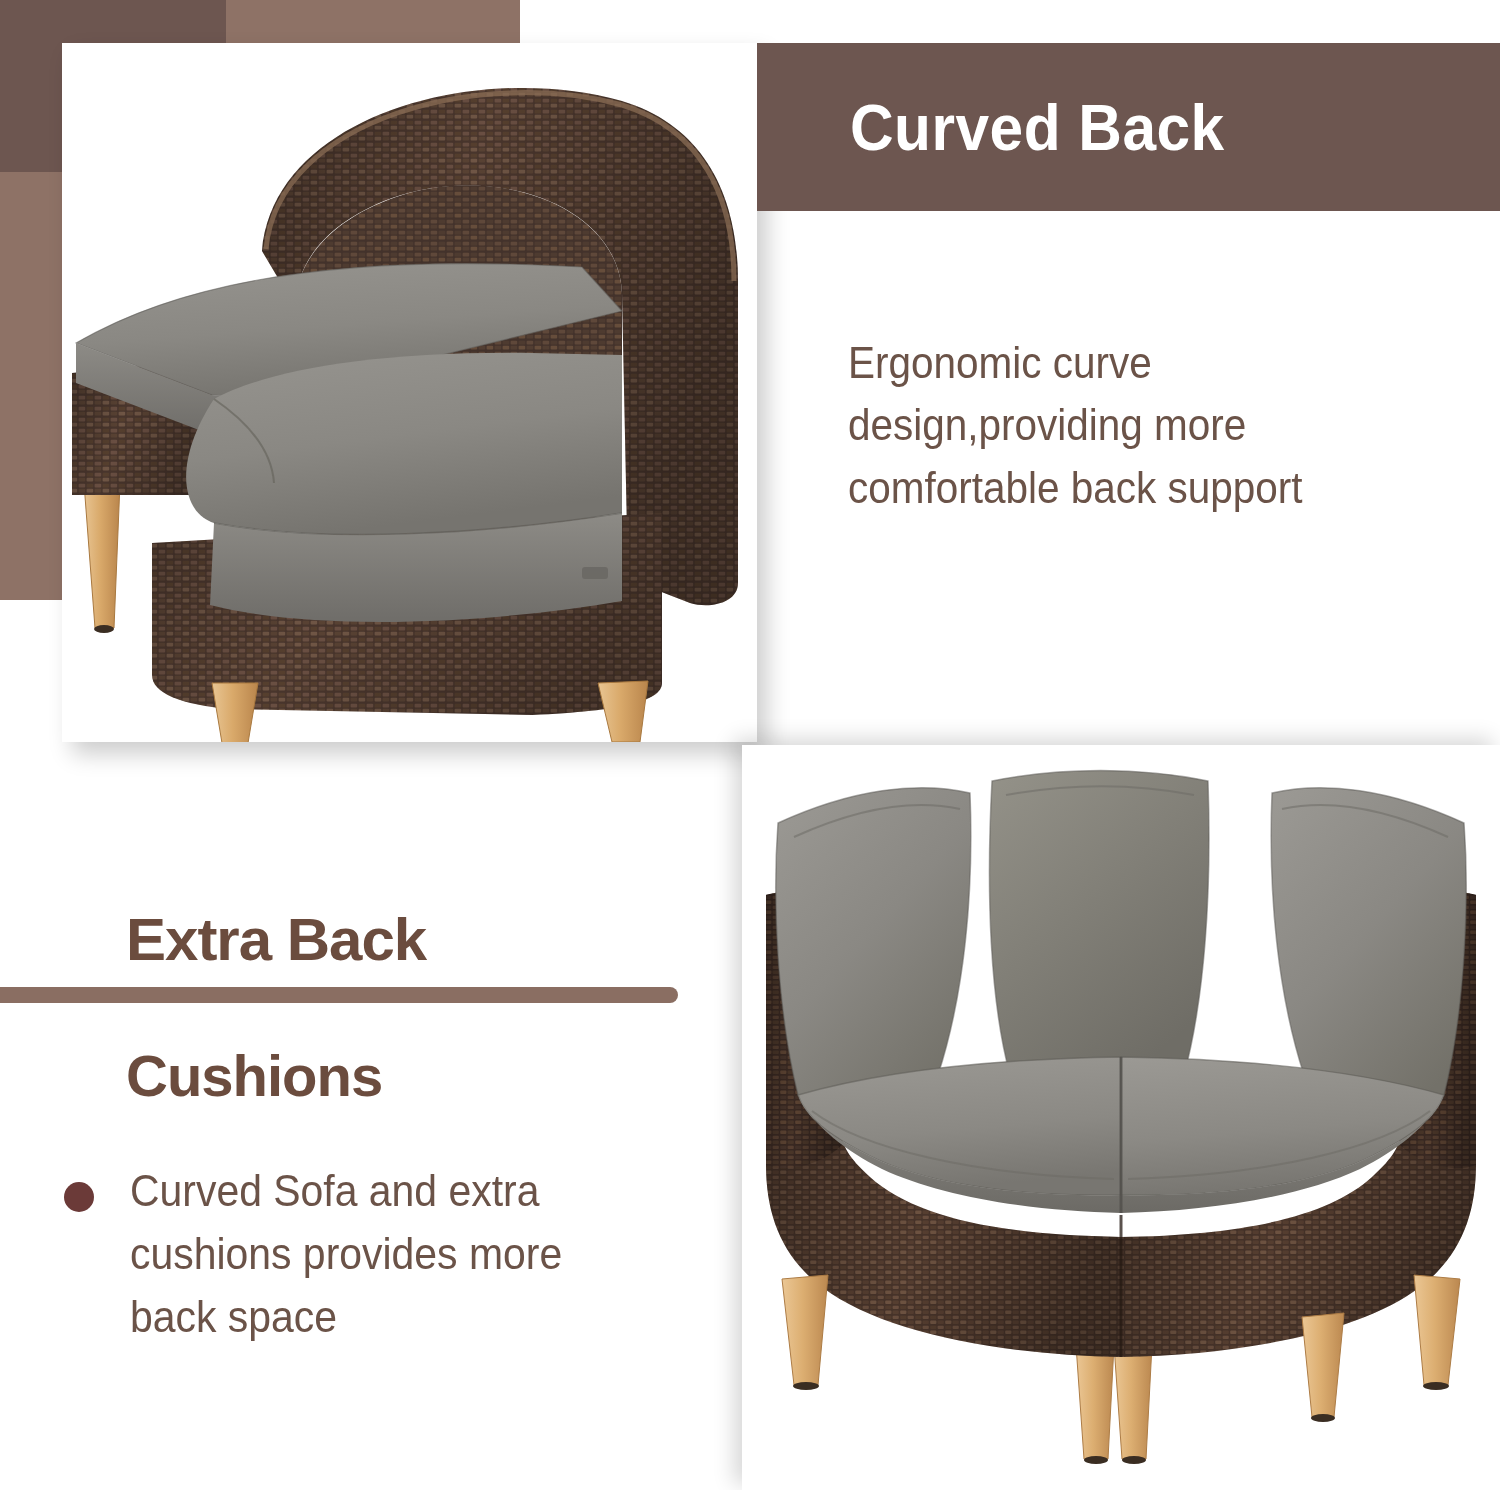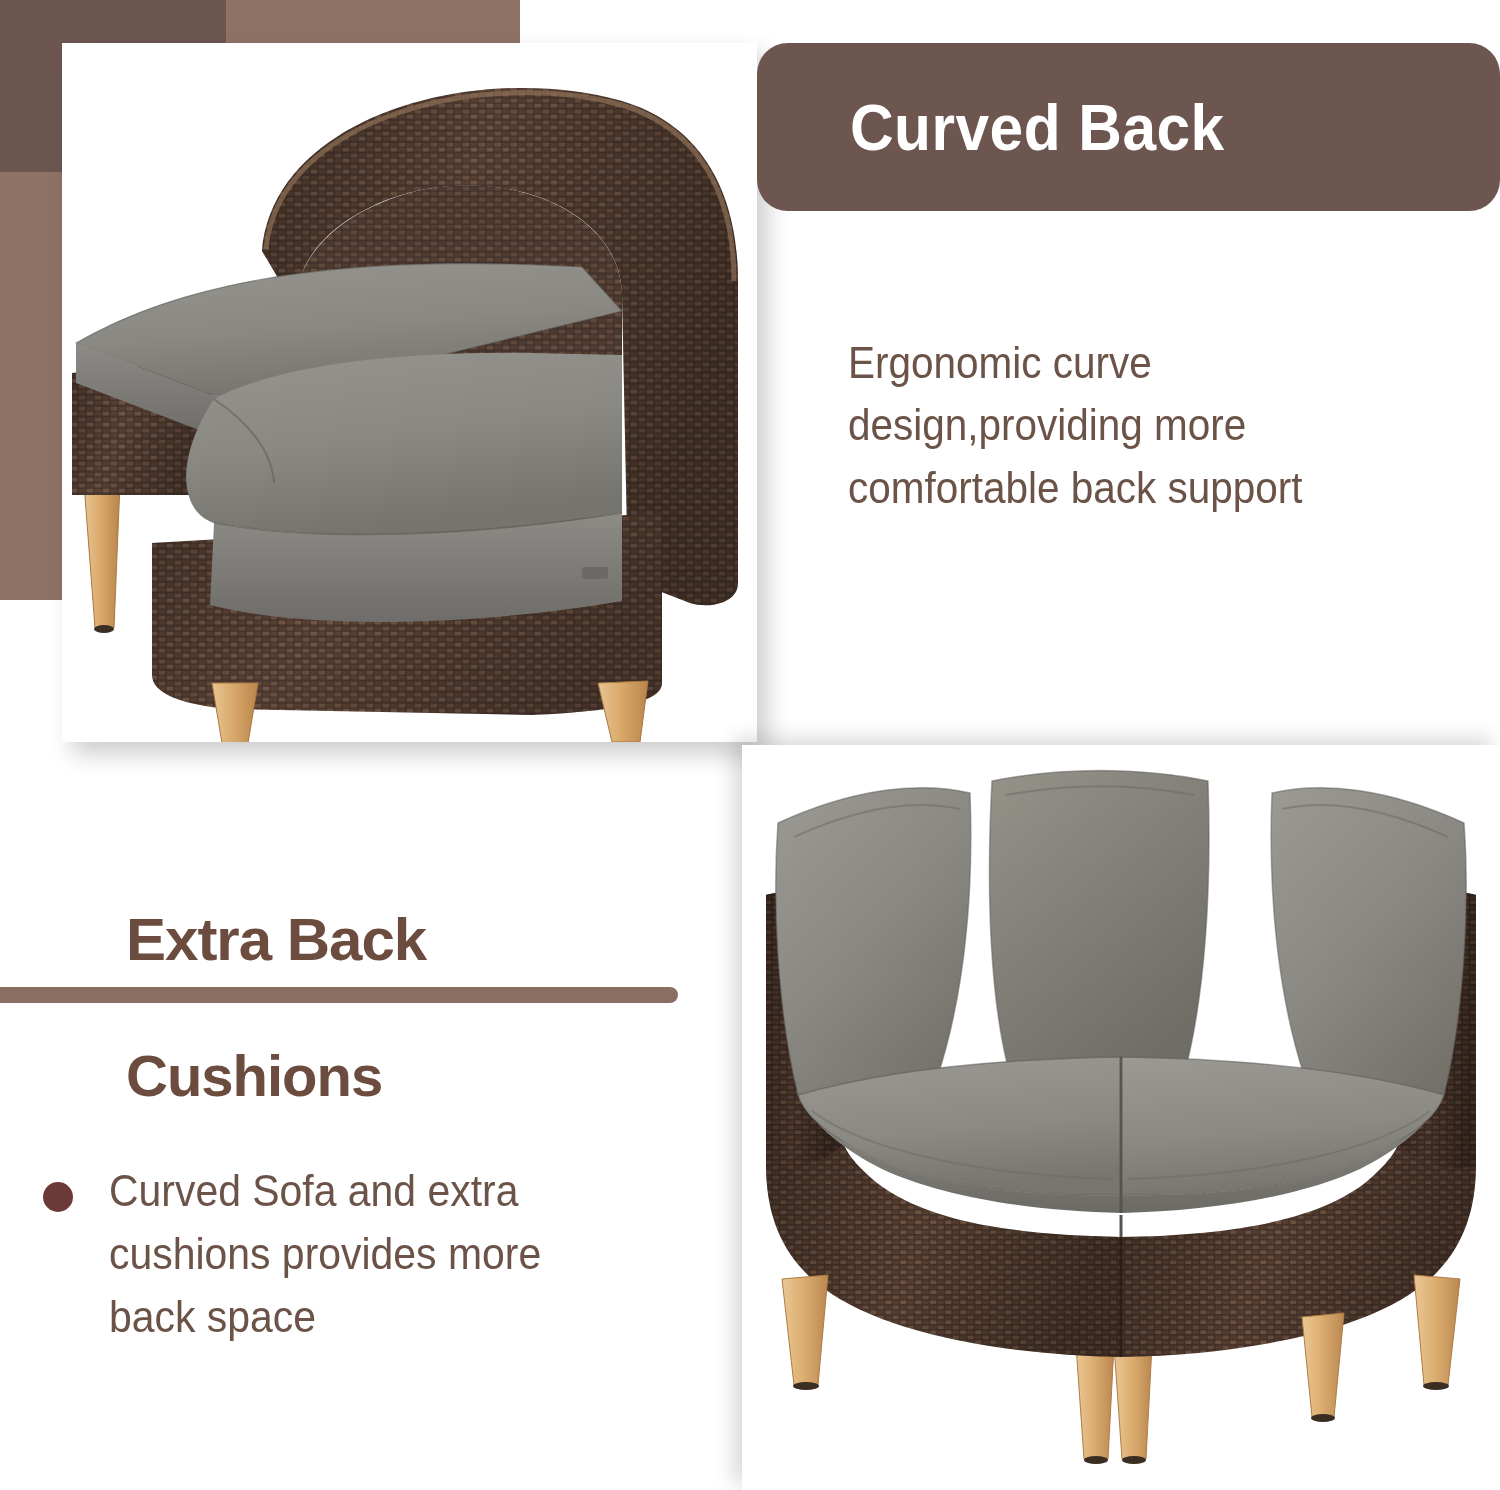--- a/index.html
+++ b/index.html
@@ -28,21 +28,21 @@
     position:absolute; left:742px; top:745px; width:758px; height:745px;
     background:#ffffff;
     box-shadow: -8px -6px 20px rgba(0,0,0,0.16);
     overflow:hidden;
   }
 
   
   .banner {
     position:absolute; left:757px; top:43px; width:743px; height:168px;
     background:#6d5650;
-    display:flex; align-items:center;border-radius:31px;
+    display:flex; align-items:center;
   }
   .banner-title {
     color:#ffffff;
     font-size:65px; font-weight:bold;
     letter-spacing:0.5px;
     margin-left:93px;
     font-family:"Liberation Sans", sans-serif;
     transform: scaleX(0.93);
     transform-origin: left center;
     white-space:nowrap;
@@ -71,21 +71,21 @@
     background:#8a6e62; border-radius:0 8px 8px 0;
   }
   .head-line2 {
     position:absolute; left:126px; top:1042px;
     color:#6b4c3e; font-size:58px; font-weight:bold;
     letter-spacing:-1px; white-space:nowrap;
     font-family:Liberation Sans, sans-serif;
   }
 
   
-  .bullet-row { position:absolute; left:43px; top:1160px; width:650px; display:flex; }
+  .bullet-row { position:absolute; left:64px; top:1160px; width:650px; display:flex; }
   .bullet-dot {
     width:30px; height:30px; border-radius:50%;
     background:#6b3a38; flex:0 0 auto; margin-top:22px; margin-right:36px;
   }
   .bullet-text {
     color:#6b5348; font-size:44px; line-height:1.43;
     transform:scaleX(0.93); transform-origin:left top;
     font-family:"Liberation Sans", sans-serif;
   }
   .bullet-text div { white-space:nowrap; }

